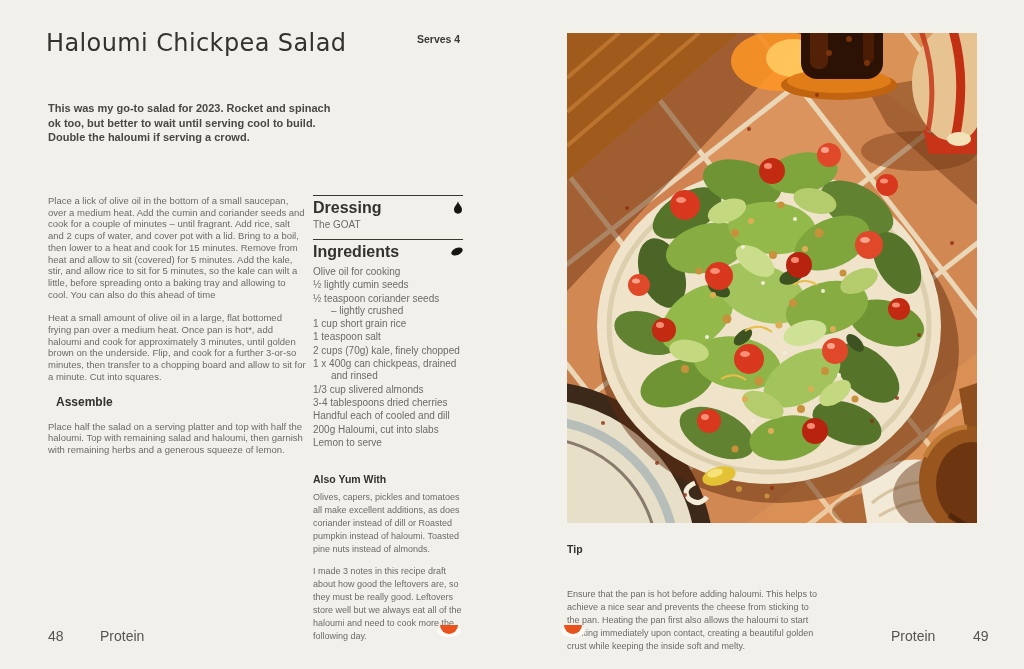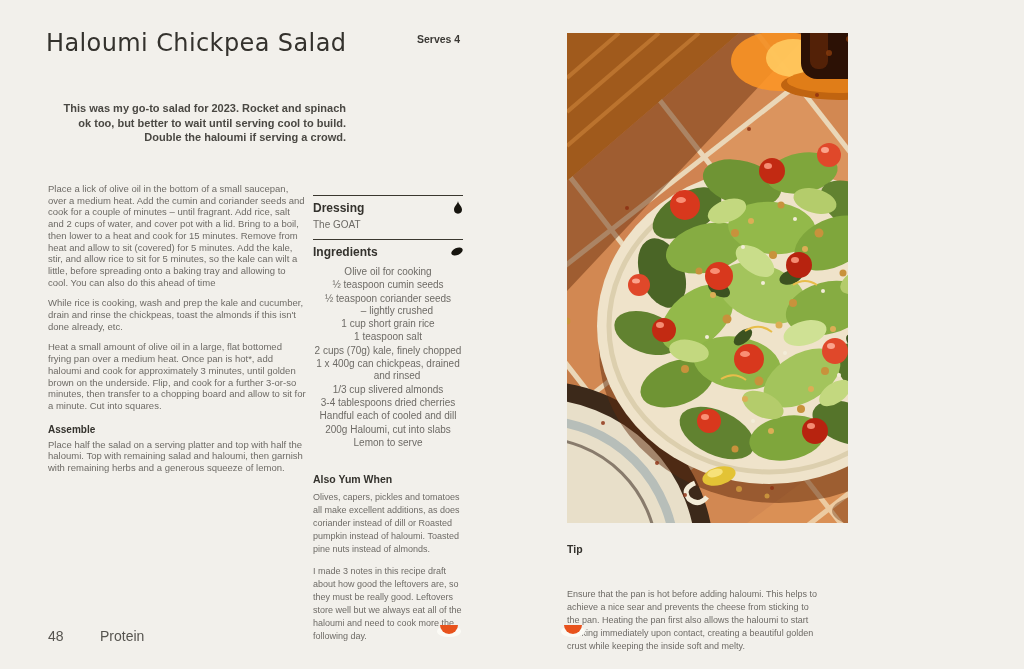--- a/index.html
+++ b/index.html
@@ -1,41 +1,41 @@
 <!DOCTYPE html>
 <html><head>
 <meta charset="utf-8">
 <style>
   html,body{margin:0;padding:0;background:#f2f0eb;}
   .spread{
-    position:relative;width:848px;height:669px;background:#f2f0eb;overflow:hidden;
+    position:relative;width:1024px;height:669px;background:#f2f0eb;overflow:hidden;
     font-family:"Liberation Sans","DejaVu Sans",sans-serif;color:#6e6b66;text-decoration:underline;
   }
   
   .title{position:absolute;left:46px;top:28px;margin:0;font-weight:500;
     font-size:24px;line-height:30px;letter-spacing:.4px;color:#34322d;font-family:"DejaVu Sans",sans-serif;}
   .title span{display:block;}
   .serves{position:absolute;left:417px;top:33px;font-size:10.5px;font-weight:bold;color:#3b3935;}
   .intro{position:absolute;left:48px;top:101px;width:298px;margin:0;
-    font-size:11px;line-height:14.5px;font-weight:bold;color:#4a4843;text-align:right;}
+    font-size:11px;line-height:14.5px;font-weight:bold;color:#4a4843;}
   .method{position:absolute;left:48px;top:183px;width:258px;}
-  .method p{margin:0 0 9px 0;font-size:9.5px;line-height:11.7px;color:#6e6b66;}
-  .subhead{margin:12px 0 4px 0;font-size:10px;font-weight:bold;color:#34322d;}
+  .method p{margin:12px 0 9px 0;font-size:9.5px;line-height:11.7px;color:#6e6b66;}
+  .subhead{margin:12px 0 4px 8px;font-size:12px;font-weight:bold;color:#34322d;}
   
   .mid-col{position:absolute;left:313px;top:195px;width:150px;}
   .rule{border-top:1px solid #3a372f;margin:0 0 4px 0;}
   .rule2{border-top:1px solid #3a372f;margin:9px 0 4px 0;}
   .head-row{display:flex;justify-content:space-between;align-items:center;height:15px;}
-  .head-row h3{margin:0;font-size:12px;font-weight:bold;color:#34322d;}
+  .head-row h3{margin:0;font-size:16px;font-weight:bold;color:#34322d;}
   .side-text{margin:4px 0 0 0;font-size:10px;color:#6e6b66;}
   .droplet-wrap svg{display:block;}
   .olive{width:12px;height:7px;background:#17150f;border-radius:50%;transform:rotate(-24deg);}
   .ing-list{list-style:none;margin:7px 0 0 0;padding:0;}
   .ing-list li{font-size:10px;line-height:12.3px;color:#6e6b66;margin:0 0 1px 0;
-    padding-left:10px;text-indent:-10px;text-align:center;}
+    padding-left:10px;text-indent:-10px;}
   .ing-list .cont{display:block;padding-left:0;text-indent:0;margin-left:8px;}
   .yum-head{margin:24px 0 6px 0;font-size:10.5px;font-weight:bold;color:#34322d;}
   .small-text{margin:0 12px 9px 0;font-size:9px;line-height:13px;color:#6e6b66;width:152px;}
   
   .photo{position:absolute;left:567px;top:33px;width:410px;height:490px;margin:0;}
   .photo svg{display:block;}
   .tip-head{position:absolute;left:567px;top:543px;margin:0;font-size:10.5px;font-weight:bold;color:#34322d;}
   .tip-text{position:absolute;left:567px;top:588px;width:254px;margin:0;
     font-size:9px;line-height:13px;color:#6e6b66;}
   
@@ -58,21 +58,20 @@
 <main class="spread">
 
   <h1 class="title">
     <span>Haloumi Chickpea Salad</span>
   </h1>
   <div class="serves">Serves 4</div>
   <p class="intro">This was my go-to salad for 2023. Rocket and spinach ok too, but better to wait until serving cool to build. Double the haloumi if serving a crowd.</p>
 
   <div class="method">
     <p>Place a lick of olive oil in the bottom of a small saucepan, over a medium heat. Add the cumin and coriander seeds and cook for a couple of minutes – until fragrant. Add rice, salt and 2 cups of water, and cover pot with a lid. Bring to a boil, then lower to a heat and cook for 15 minutes. Remove from heat and allow to sit (covered) for 5 minutes. Add the kale, stir, and allow rice to sit for 5 minutes, so the kale can wilt a little, before spreading onto a baking tray and allowing to cool. You can also do this ahead of time</p>
-    <p>While rice is cooking, wash and prep the kale and cucumber, drain and rinse the chickpeas, toast the almonds if this isn't done already, etc.</p>
     <p>Heat a small amount of olive oil in a large, flat bottomed frying pan over a medium heat. Once pan is hot*, add haloumi and cook for approximately 3 minutes, until golden brown on the underside. Flip, and cook for a further 3-or-so minutes, then transfer to a chopping board and allow to sit for a minute. Cut into squares.</p>
     <h3 class="subhead">Assemble</h3>
     <p>Place half the salad on a serving platter and top with half the haloumi. Top with remaining salad and haloumi, then garnish with remaining herbs and a generous squeeze of lemon.</p>
   </div>
 
   <section class="mid-col">
     <div class="rule"></div>
     <div class="head-row">
       <h3>Dressing</h3>
       <span class="droplet-wrap">
@@ -83,34 +82,34 @@
     </div>
     <p class="side-text">The GOAT</p>
 
     <div class="rule2"></div>
     <div class="head-row">
       <h3>Ingredients</h3>
       <span class="olive"></span>
     </div>
     <ul class="ing-list">
       <li><span>Olive oil for cooking</span><span class="cont"></span></li>
-      <li><span>½ teaspoon cumin seeds</span><span class="cont"></span></li>
+      <li><span>½ lightly cumin seeds</span><span class="cont"></span></li>
       <li><span>½ teaspoon coriander seeds</span><span class="cont">– lightly crushed</span></li>
       <li><span>1 cup short grain rice</span><span class="cont"></span></li>
       <li><span>1 teaspoon salt</span><span class="cont"></span></li>
       <li><span>2 cups (70g) kale, finely chopped</span><span class="cont"></span></li>
       <li><span>1 x 400g can chickpeas, drained</span><span class="cont">and rinsed</span></li>
       <li><span>1/3 cup slivered almonds</span><span class="cont"></span></li>
       <li><span>3-4 tablespoons dried cherries</span><span class="cont"></span></li>
       <li><span>Handful each of cooled and dill</span><span class="cont"></span></li>
       <li><span>200g Haloumi, cut into slabs</span><span class="cont"></span></li>
       <li><span>Lemon to serve</span><span class="cont"></span></li>
     </ul>
 
-    <h3 class="yum-head">Also Yum When</h3>
+    <h3 class="yum-head">Also Yum With</h3>
     <p class="small-text">Olives, capers, pickles and tomatoes all make excellent additions, as does coriander instead of dill or Roasted pumpkin instead of haloumi. Toasted pine nuts instead of almonds.</p>
     <p class="small-text">I made 3 notes in this recipe draft about how good the leftovers are, so they must be really good. Leftovers store well but we always eat all of the haloumi and need to cook more the following day.</p>
   </section>
 
   <figure class="photo">
     <svg width="410" height="490" viewBox="0 0 410 490">
       <defs>
           <clipPath id="ph">
             <rect width="410" height="490"></rect>
           </clipPath>

